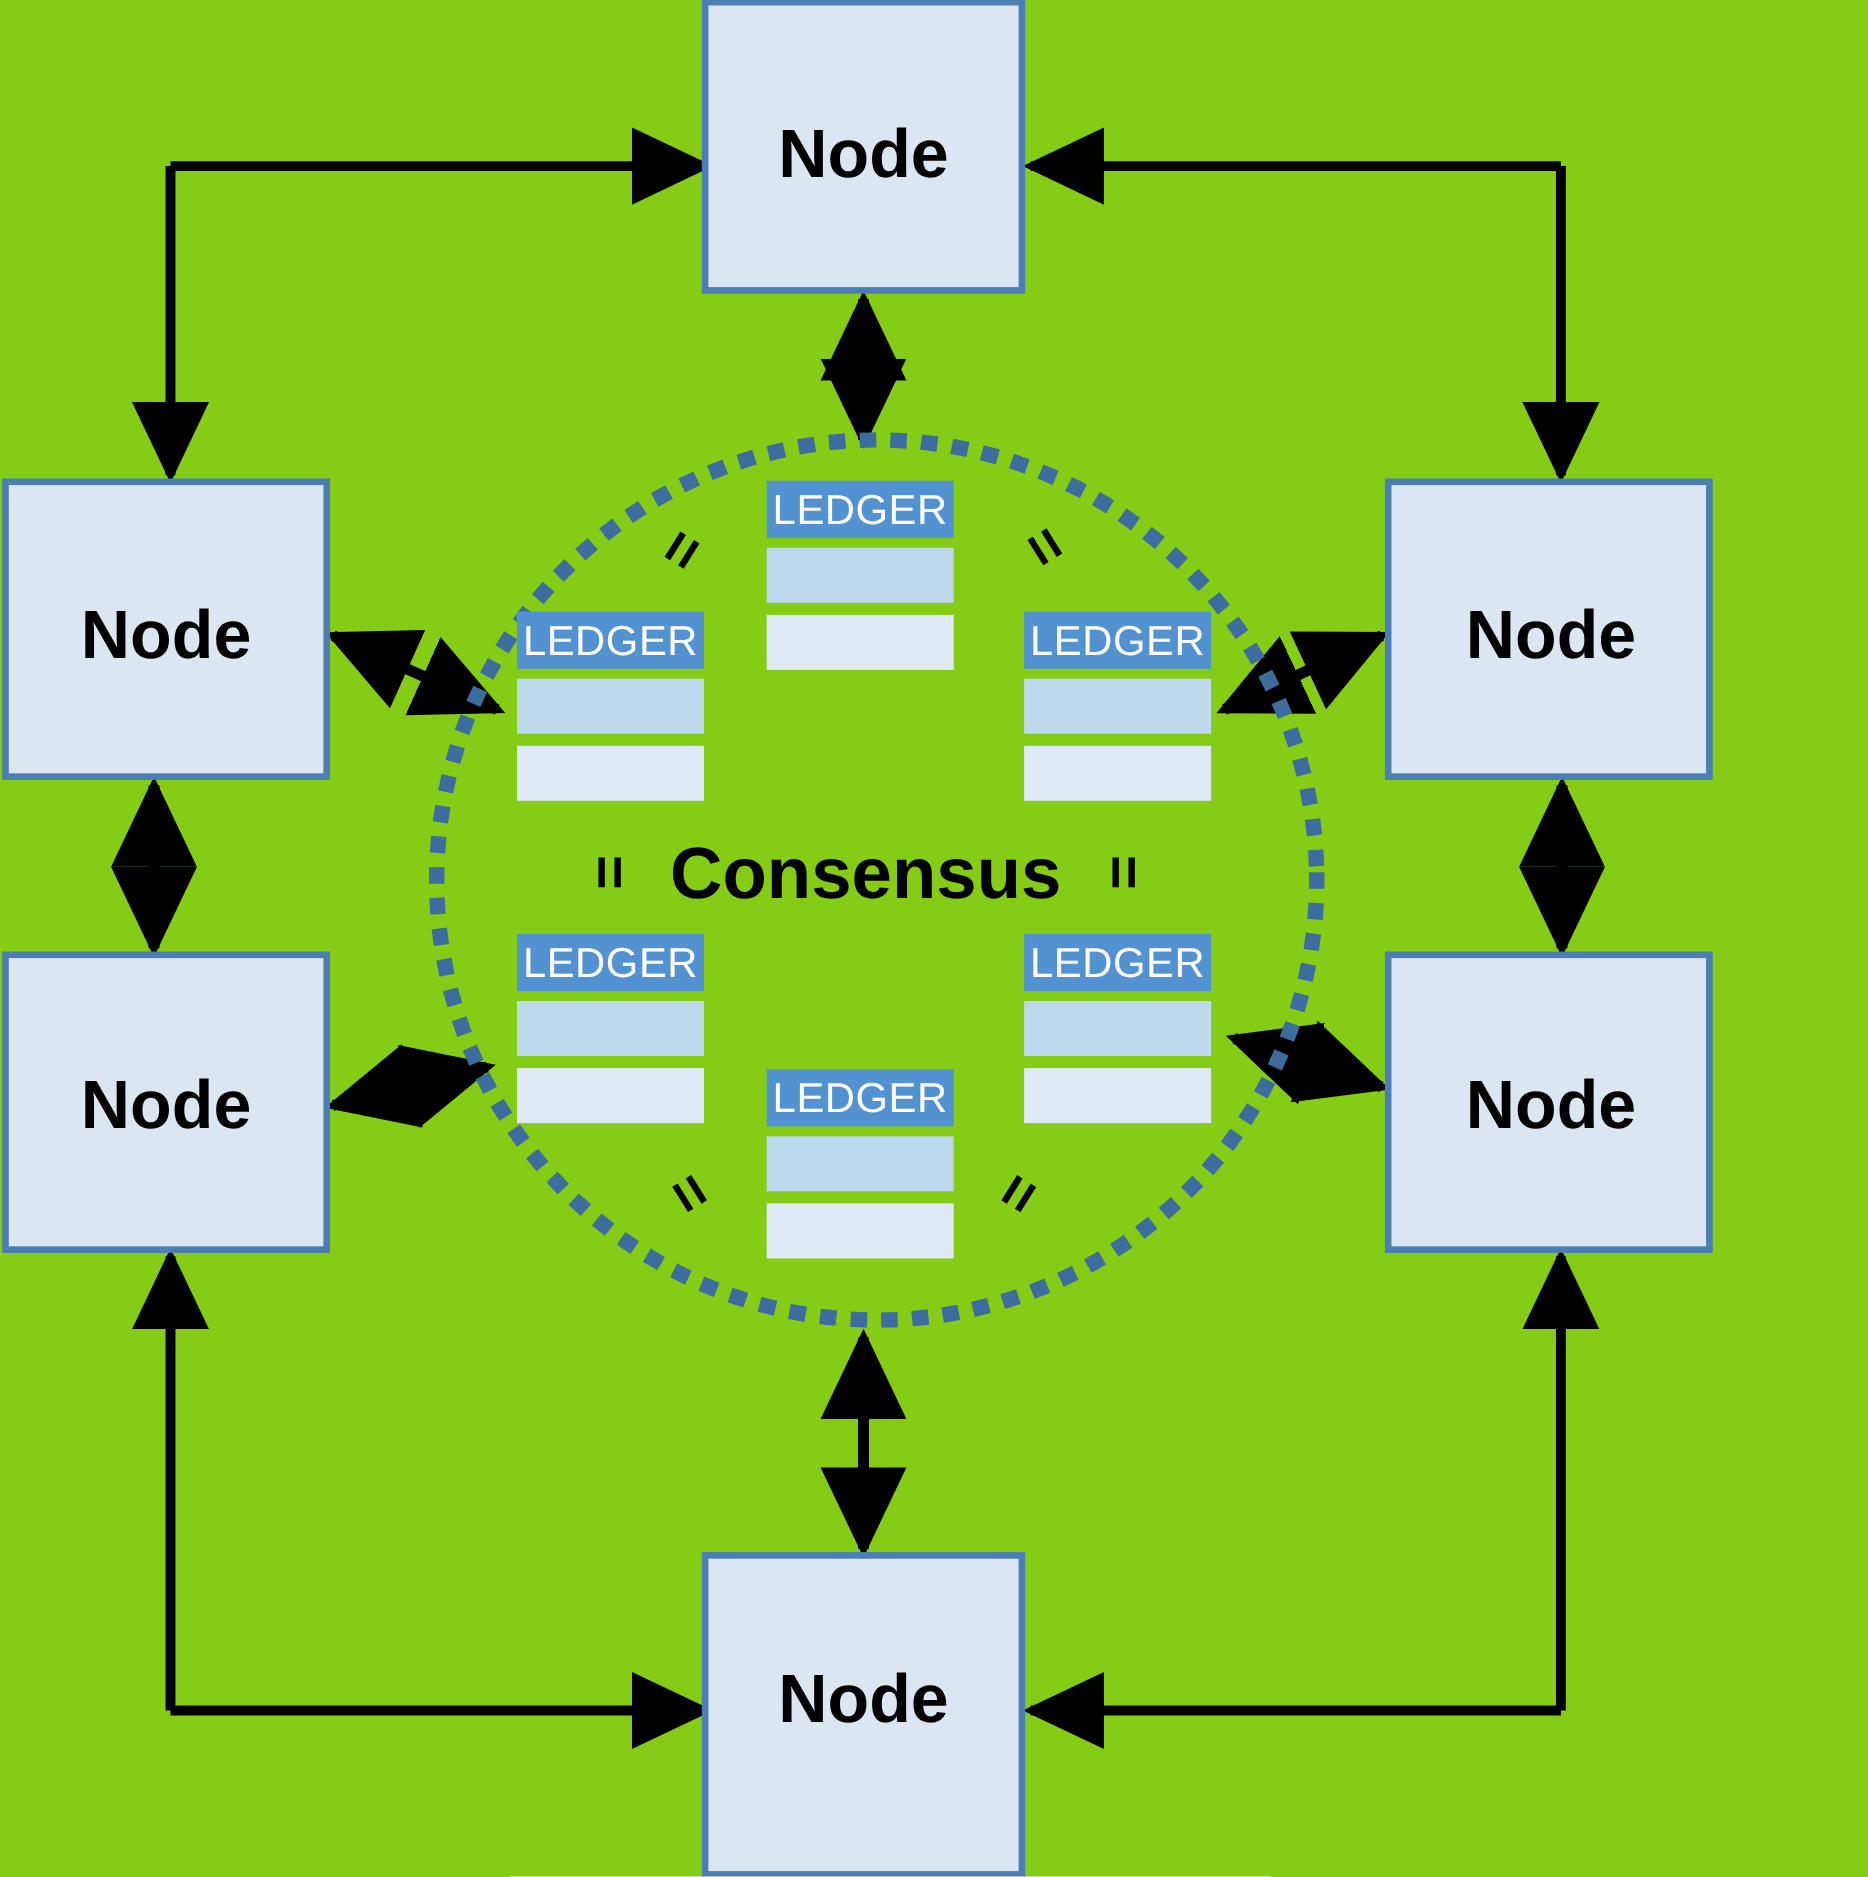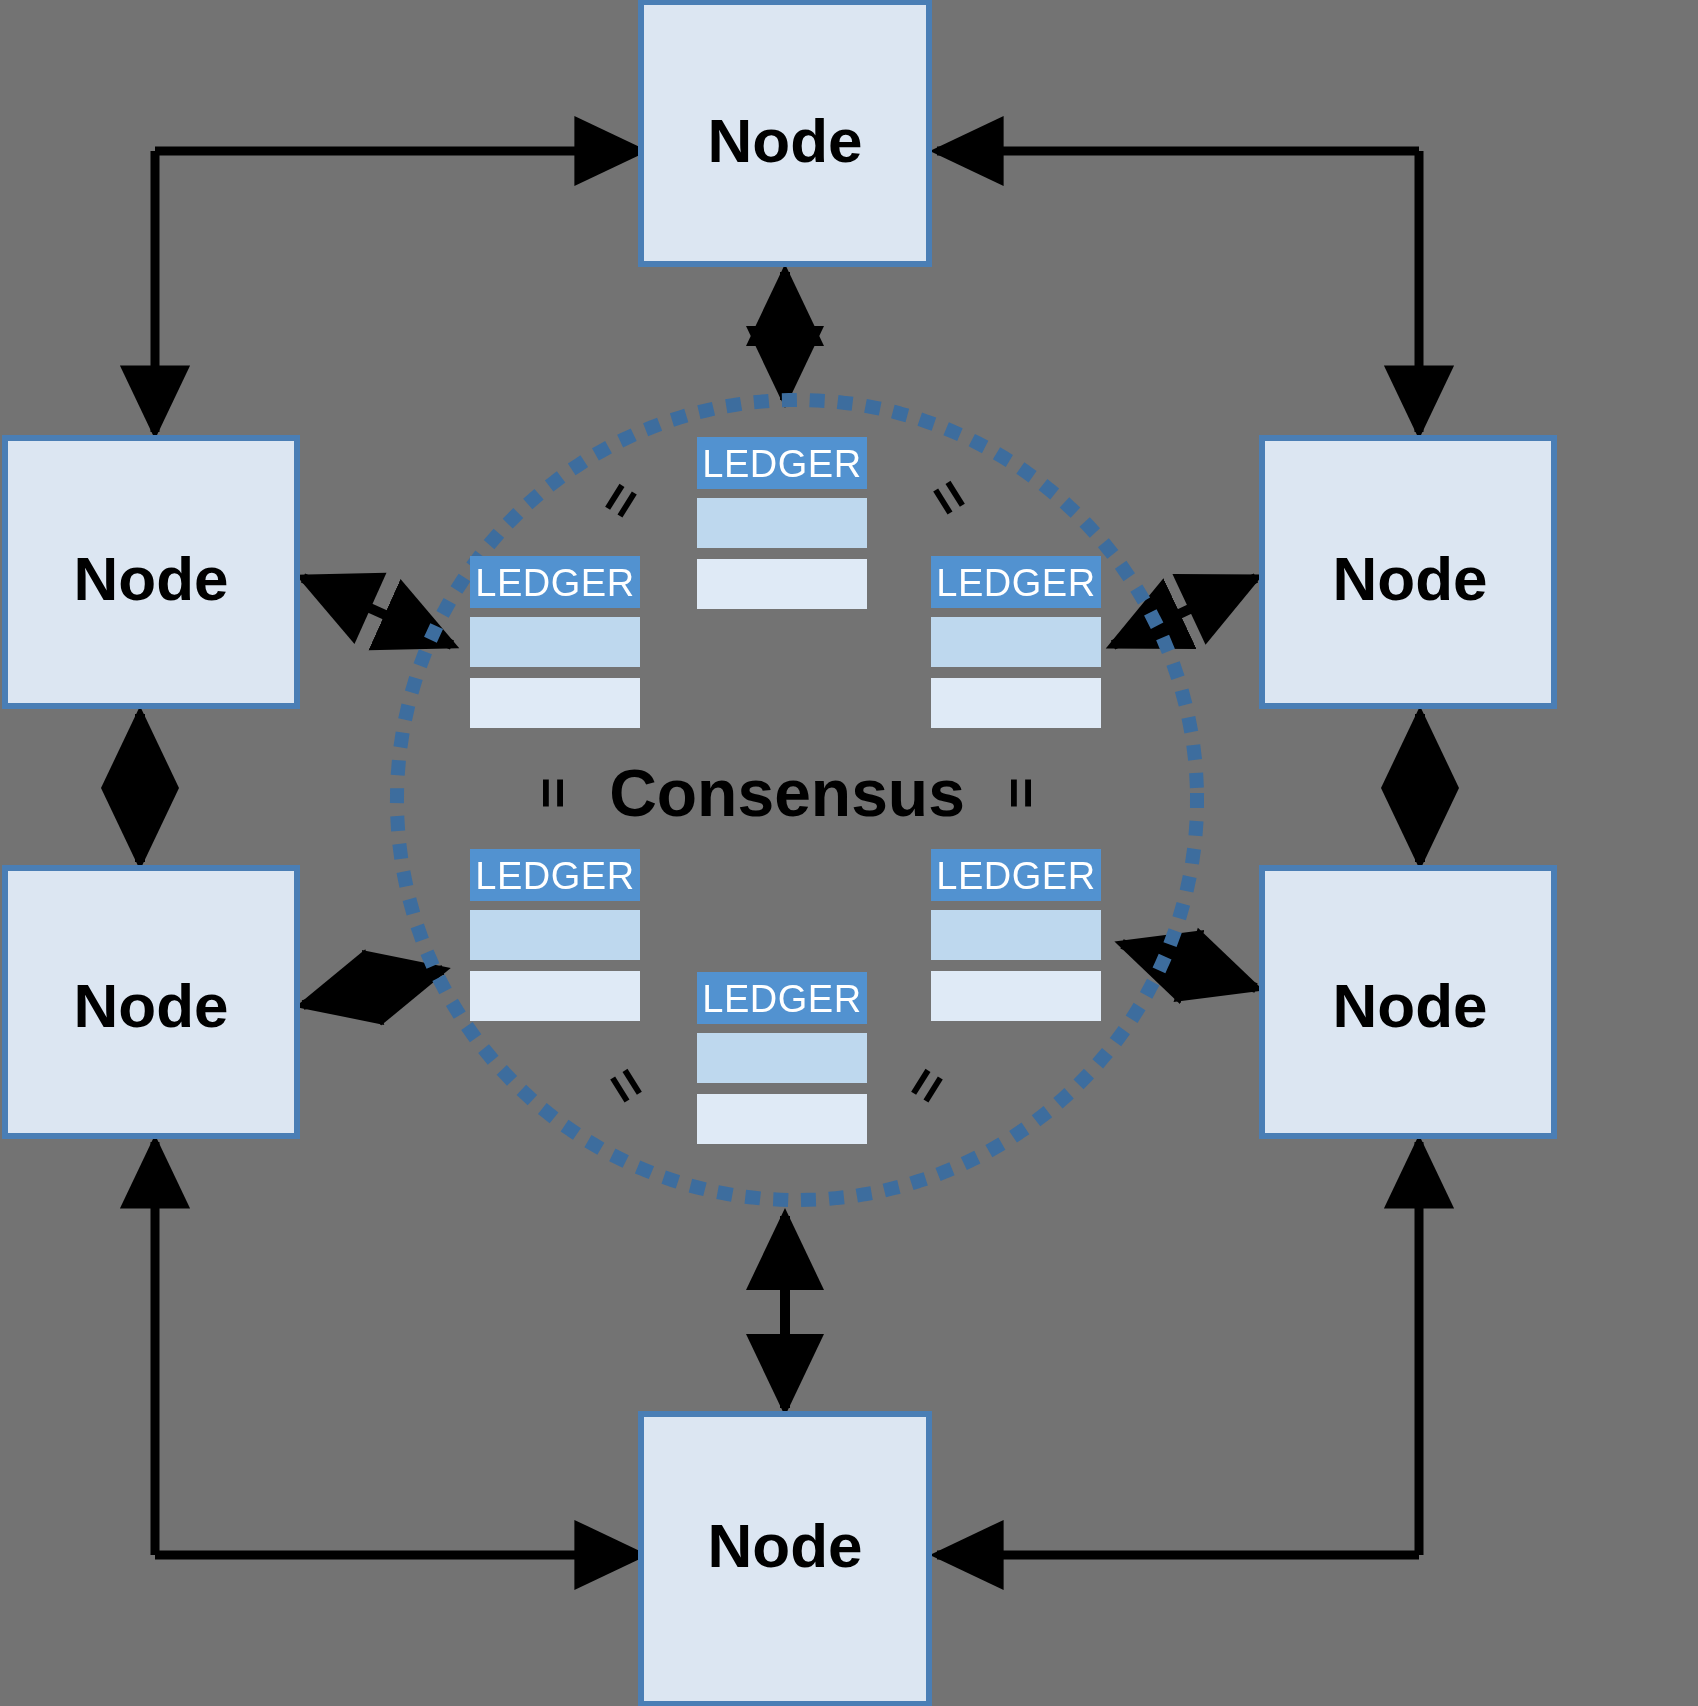--- a/index.html
+++ b/index.html
@@ -7,21 +7,21 @@
     padding: 0;
     background: #ffffff;
   }
   body {
     font-family: "Liberation Sans", sans-serif;
   }
   #stage {
     position: relative;
     width: 1698px;
     height: 1706px;
-    background: #737373;
+    background: #84cc16;
     overflow: hidden;
   }
   #diagram {
     position: absolute;
     left: 0;
     top: 0;
     width: 1698px;
     height: 1706px;
     display: block;
   }

